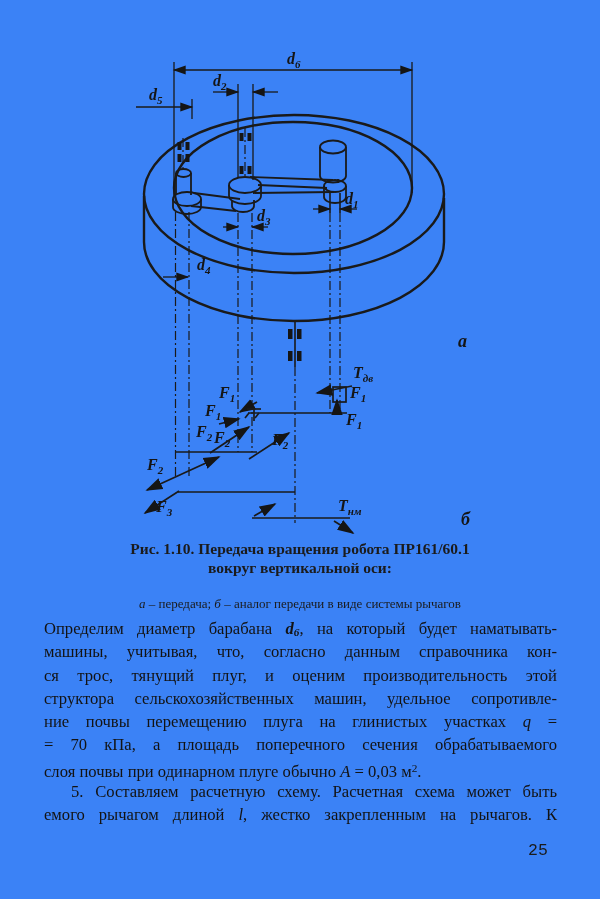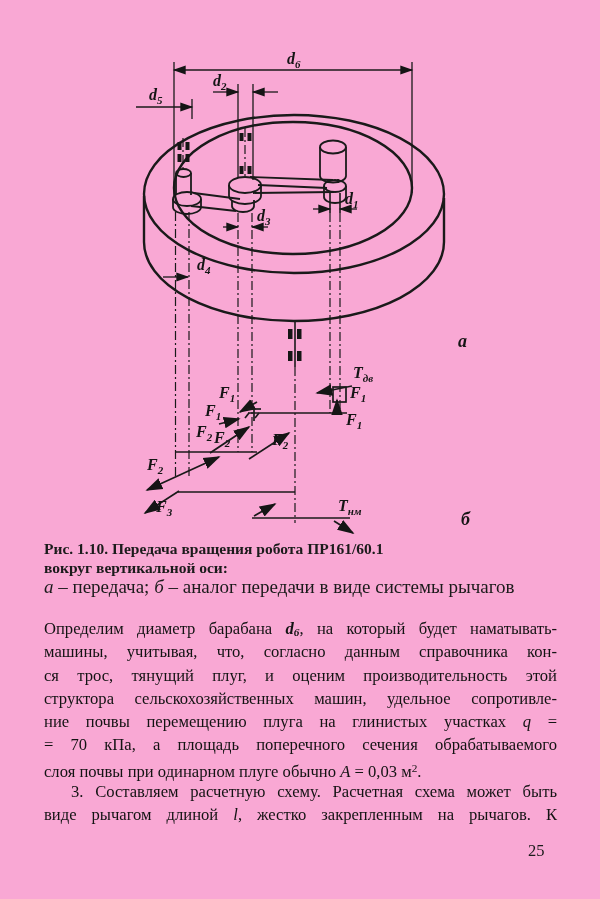--- a/index.html
+++ b/index.html
@@ -2,51 +2,51 @@
 <html><head>
 <meta charset="utf-8">
 <style>
   html,body{margin:0;padding:0;}
   body{
     width:600px;height:899px;position:relative;
     background:#fdfdfb;color:#1b1b1b;
     font-family:"Liberation Serif", serif;
     overflow:hidden;
   }
-  .page{position:absolute;inset:0;background:#f9a8d4;}
+  .page{position:absolute;inset:0;background:#3b82f6;}
   svg text{font-family:"Liberation Serif", serif;}
   .dimlbl{font-style:italic;font-weight:bold;font-size:16px;fill:#151515;}
   .dimsub{font-size:11px;font-weight:bold;font-style:italic;}
   .partlbl{font-style:italic;font-weight:bold;font-size:18px;fill:#151515;}
   .caption{
     position:absolute;left:44px;width:512px;top:540px;
-    line-height:18.5px;
+    text-align:center;line-height:18.5px;
   }
   .cap1,.cap2{font-weight:bold;font-size:15.5px;}
-  .cap3{font-size:19px;margin-top:1px;}
+  .cap3{font-size:13px;margin-top:18px;}
   .bodytext{
     position:absolute;left:44px;width:513px;top:617px;
     font-size:16.6px;line-height:23.3px;color:#131313;
   }
   .bline{
     text-align:justify;
     text-align-last:justify;
     white-space:nowrap0;
     height:23.3px;
     font-family:Liberation Serif, serif;
   }
   .bline.noj{text-align-last:left;}
   .bline.ind{text-indent:27px;}
   .sg-i{font-style:italic;}
   .sg-bi{font-style:italic;font-weight:bold;}
   .sg-sub{font-size:0.68em;vertical-align:-0.22em;font-style:italic;font-weight:bold;}
   .sg-sup{font-size:0.68em;vertical-align:0.45em;}
   .pagenum{
     position:absolute;left:528px;top:841px;width:40px;
-    font-size:16.5px;color:#1b1b1b;
+    font-size:16.5px;color:#1b1b1b;font-family:Liberation Mono, monospace;
   }
 </style>
 </head>
 <body>
 
 <div class="page">
 
   <svg width="600" height="536" viewBox="0 0 600 536">
     <defs>
       <marker id="ah" markerWidth="11" markerHeight="9" refX="9" refY="4" orient="auto-start-reverse">
@@ -219,20 +219,20 @@
 
   
   <div class="bodytext" id="bodytext">
       <div class="bline"><span>Определим диаметр барабана </span><span class="sg-bi">d</span><span class="sg-sub">6</span><span>, на который будет наматывать-</span></div>
       <div class="bline"><span>машины, учитывая, что, согласно данным справочника кон-</span></div>
       <div class="bline"><span>ся трос, тянущий плуг, и оценим производительность этой</span></div>
       <div class="bline"><span>структора сельскохозяйственных машин, удельное сопротивле-</span></div>
       <div class="bline"><span>ние почвы перемещению плуга на глинистых участках </span><span class="sg-i">q</span><span> =</span></div>
       <div class="bline"><span>= 70 кПа, а площадь поперечного сечения обрабатываемого</span></div>
       <div class="bline noj"><span>слоя почвы при одинарном плуге обычно </span><span class="sg-i">А</span><span> = 0,03 м</span><span class="sg-sup">2</span><span>.</span></div>
-      <div class="bline ind"><span>3. Составляем расчетную схему. Расчетная схема может быть</span></div>
-      <div class="bline"><span>виде рычагом длиной </span><span class="sg-i">l</span><span>, жестко закрепленным на рычагов. К</span></div>
+      <div class="bline ind"><span>5. Составляем расчетную схему. Расчетная схема может быть</span></div>
+      <div class="bline"><span>емого рычагом длиной </span><span class="sg-i">l</span><span>, жестко закрепленным на рычагов. К</span></div>
     </div>
 
   
   <div class="pagenum">25</div>
 
 </div>
 
 </body></html>

